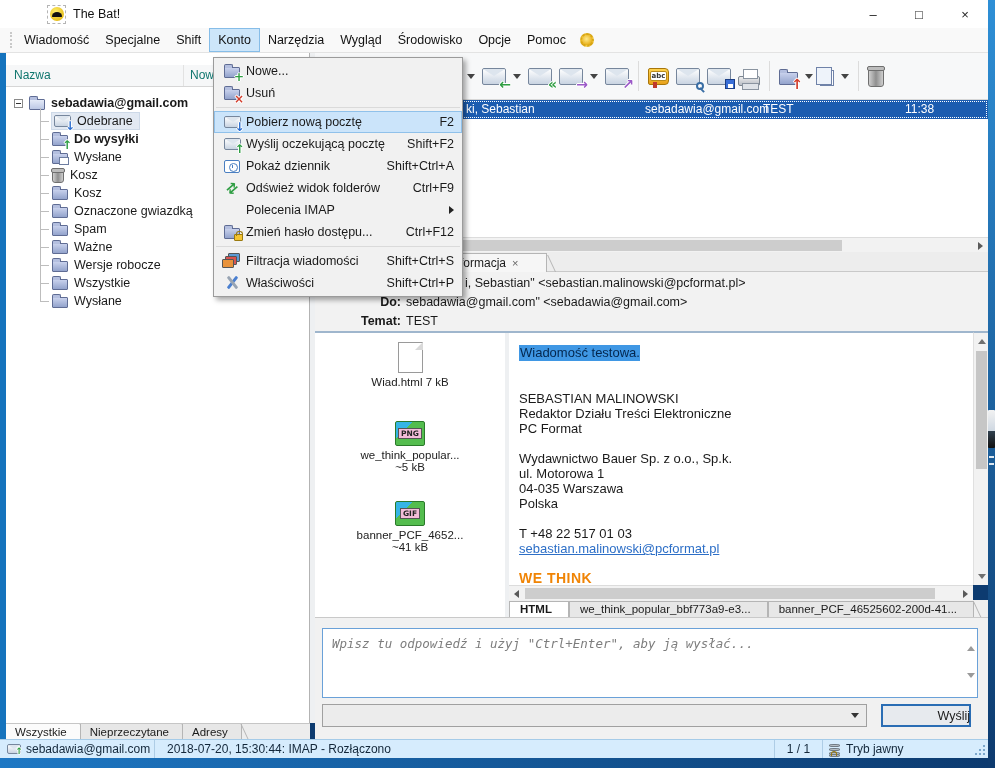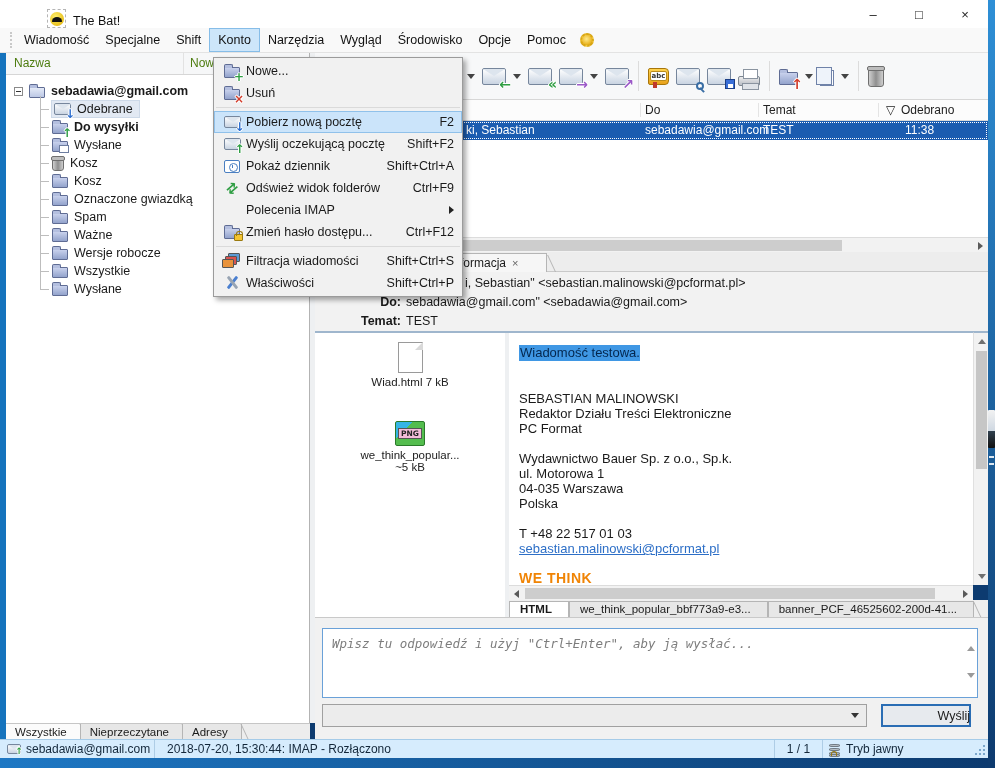--- a/index.html
+++ b/index.html
@@ -11,39 +11,39 @@
   
   #desk-right { left:988px; top:0; width:7px; height:768px; background:linear-gradient(#2e8fd6,#0d3a6e); }
   #desk-bottom{ left:0; top:758px; width:988px; height:10px; background:linear-gradient(90deg,#1e78c4,#0c3a6f); }
   #desk-left  { left:0; top:53px; width:6px; height:705px; background:#1573bd; }
   #desk-frag  { left:988px; top:410px; width:7px; height:80px; }
   #desk-frag .pic { position:absolute; top:0; left:0; width:7px; height:38px; background:linear-gradient(#f2f2f2,#cfd8e2 55%,#30404e 56%,#111 100%); border-radius:1px; }
   #desk-frag .t1,#desk-frag .t2 { position:absolute; left:1px; width:5px; height:2px; background:rgba(255,255,255,.85); }
   #desk-frag .t1 { top:46px; } #desk-frag .t2 { top:53px; }
 
   
-  #titlebar { left:0; top:0; width:988px; height:28px; background:#fff; display:flex; align-items:flex-end; }
+  #titlebar { left:0; top:0; width:988px; height:28px; background:#fff; display:flex; align-items:center; }
   #app-icon { margin-left:47px; width:19px; height:19px; border:1px dashed #b5b5b5; display:flex; align-items:center; justify-content:center; }
   .bat { width:14px; height:14px; border-radius:50%; background:radial-gradient(circle at 40% 35%,#fff06e,#e8c01c 70%,#c49a08); position:relative; }
   .bat::after { content:""; position:absolute; left:2px; top:5px; width:10px; height:5px; background:#111;
                 border-radius:60% 60% 10% 10% / 100% 100% 20% 20%; }
   #title-text { margin-left:7px; font-size:12.5px; color:#111; }
   #cap-btns { margin-left:auto; display:flex; height:100%; }
   .cap { width:46px; height:28px; display:flex; align-items:center; justify-content:center; font-size:13px; color:#222; }
 
   #menubar { left:0; top:28px; width:988px; height:25px; background:#f9f9f9; border-bottom:1px solid #e3e3e3; display:flex; align-items:stretch; padding-left:8px; }
   #menubar .grip { width:4px; margin:4px 2px; border-left:2px dotted #c9c9c9; }
   .mitem { padding:0 8px; display:flex; align-items:center; font-size:12.5px; color:#111; }
   .mitem.active { background:#cde6fa; border:1px solid #86bde8; }
   .flower { width:14px; height:14px; margin-left:6px; align-self:center; border-radius:50%;
             background:radial-gradient(circle at 45% 40%,#ffe98a,#eab625 65%,#c18c0d); border:2px dotted #d8a713; }
 
   
   #folderpane { left:6px; top:53px; width:304px; height:670px; background:#fff; border-right:1px solid #b3b3b3; }
-  #fp-header { display:flex; height:22px; background:#f6f7f8; border-bottom:1px solid #d6d6d6; font-size:12px; color:#4d7c0f; }
+  #fp-header { display:flex; height:22px; background:#f6f7f8; border-bottom:1px solid #d6d6d6; font-size:12px; color:#0f766e;margin-top:12px; }
   #fp-header .c1 { width:178px; padding:3px 0 0 8px; border-right:1px solid #e2e2e2; }
   #fp-header .c2 { flex:1; padding:3px 0 0 6px; }
   #tree { padding-top:7px; font-size:12.5px; }
   .trow { height:18px; display:flex; align-items:center; white-space:nowrap; }
   .expander { width:9px; height:9px; border:1px solid #8a8a8a; background:#fff; margin:0 6px 0 8px; position:relative; }
   .expander::after { content:""; position:absolute; left:1px; top:3px; width:5px; height:1px; background:#333; }
   .acct-label { font-weight:bold; margin-left:6px; }
   .kids { position:relative; margin-left:20px; }
   .kids::before { content:""; position:absolute; left:14px; top:-4px; bottom:9px; border-left:1px solid #bdbdbd; }
   .kids .trow { padding-left:14px; }
@@ -354,29 +354,20 @@
       <span class="bdg bdg-l upr"></span>
     </span>
   <span class="caret"></span>
   <span class="ico copy2"></span>
   <span class="caret"></span>
   <span class="tsep"></span>
   <span class="ico bin bin-l"></span>
 </div>
 
 <div class="abs" id="msglist">
-  <div id="ml-header">
-    <span class="cs" style="left:325px"></span>
-    <span class="cs" style="left:443px"></span>
-    <span class="cs" style="left:563px"></span>
-    <span style="left:330px">Do</span>
-    <span style="left:448px">Temat</span>
-    <span style="left:571px">▽</span>
-    <span style="left:586px">Odebrano</span>
-  </div>
   <div id="ml-row">
     <span style="left:151px">ki, Sebastian</span>
     <span style="left:330px">sebadawia@gmail.com</span>
     <span style="left:448px">TEST</span>
     <span style="left:590px">11:38</span>
   </div>
 </div>
 <div class="abs" id="ml-hscroll">
   <span class="thumb-h" style="left:2px;width:525px"></span>
   <span class="sbtn" style="right:0">
@@ -409,20 +400,27 @@
   <div class="att" style="top:9px">
     <span class="ico page-ico" style="display:block"></span>
     <div class="nm">Wiad.html 7 kB</div>
   </div>
   <div class="att" style="top:88px">
     <span class="ico img-ico" style="display:flex">
         <span class="tag">PNG</span>
       </span>
     <div class="nm">we_think_popular...</div>
     <div>~5 kB</div>
+  </div>
+  <div class="att" style="top:168px">
+    <span class="ico img-ico" style="display:flex">
+        <span class="tag">GIF</span>
+      </span>
+    <div class="nm">banner_PCF_4652...</div>
+    <div>~41 kB</div>
   </div>
 </div>
 <div class="abs" id="csplit"></div>
 
 <div class="abs" id="bodypane">
   <div class="bline"><span class="sel-line">Wiadomość testowa.</span></div>
   <div class="bline"></div>
   <div class="bline"></div>
   <div class="bline">SEBASTIAN MALINOWSKI</div>
   <div class="bline">Redaktor Działu Treści Elektroniczne</div>

